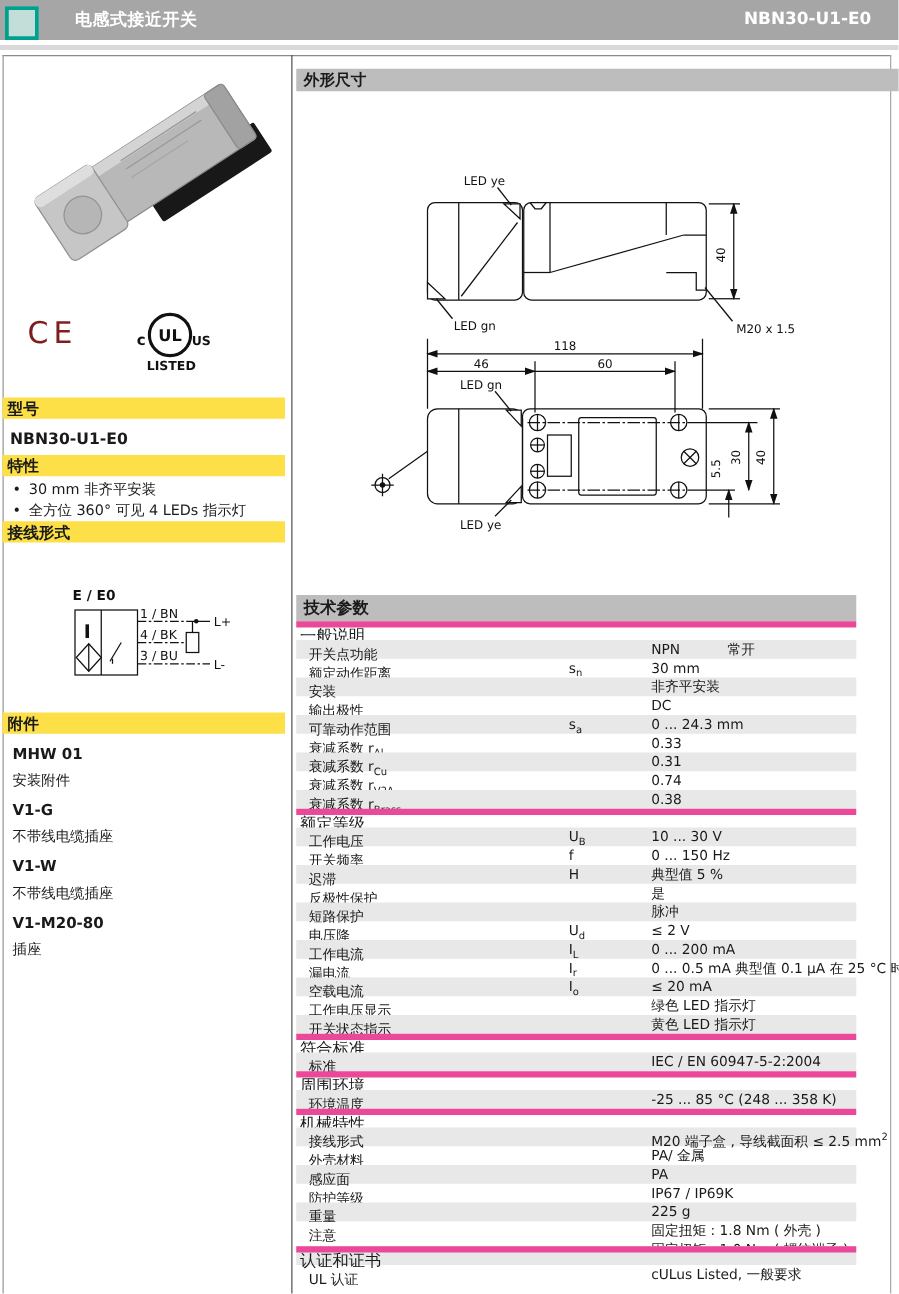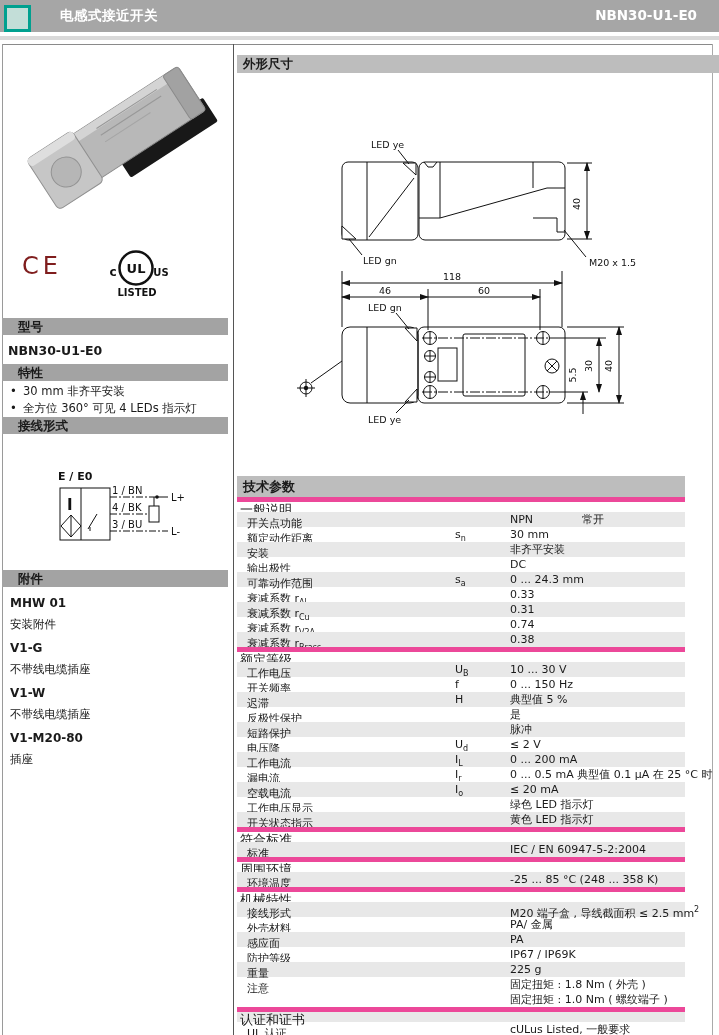--- a/index.html
+++ b/index.html
@@ -10,43 +10,43 @@
   .header-bar{left:0;top:0;width:719px;height:32px;background:#a6a6a6;}
   .brand-icon{left:4px;top:5px;width:21px;height:21px;background:#c3ded8;border:3px solid #00a08f;}
   .header-title{left:36px;top:7px;font-size:13.5px;font-weight:bold;color:#fff;letter-spacing:.5px;padding-left:24px;}
   .header-part{right:22px;top:7px;font-size:13.5px;font-weight:bold;color:#fff;}
   .header-rule{left:0;top:36px;width:719px;height:4px;background:#d9d9d9;}
   .page-top-rule{left:2px;top:44px;width:711px;height:1px;background:#8a8a8a;}
   .border-left{left:2px;top:44px;width:1px;height:991px;background:#9a9a9a;}
   .divider-v{left:233px;top:44px;width:1px;height:991px;background:#555;}
   .border-right{left:712px;top:44px;width:1px;height:991px;background:#aaa;}
   
-  .side-bar-head{left:2px;width:226px;height:17px;background:#a3a3a3;
-                 font-size:12.5px;font-weight:bold;line-height:17px;padding-left:16px;box-sizing:border-box;}
+  .side-bar-head{left:2px;width:226px;height:17px;background:#fde047;
+                 font-size:12.5px;font-weight:bold;line-height:17px;padding-left:4px;box-sizing:border-box;}
   .side-text{left:8px;font-size:12px;}
   .bold{font-weight:bold;}
   .bullets{left:10px;top:384px;width:215px;font-size:11.5px;line-height:15px;}
   .bullets div{margin-bottom:2px;display:flex;}
   .bullets .dot{width:13px;flex:none;}
   .acc-list{left:10px;top:596px;width:215px;}
   .acc-model{font-size:12px;font-weight:bold;margin-bottom:7px;}
   .acc-desc{font-size:11.5px;margin-bottom:9px;}
   .ce-mark{left:22px;top:252px;font-size:24px;letter-spacing:4px;color:#7f1d1d;}
   
   .dims-bar{left:237px;top:55px;width:513px;height:18px;background:#bdbdbd;
             font-size:12.5px;font-weight:bold;line-height:18px;padding-left:6px;box-sizing:border-box;}
   .specs-bar{left:237px;top:476px;width:448px;height:21px;background:#bdbdbd;
              font-size:13px;font-weight:bold;line-height:21px;padding-left:6px;box-sizing:border-box;}
   .spec-table{left:237px;top:497px;width:448px;}
   .spec-row{position:relative;height:15px;font-size:11px;line-height:15px;white-space:nowrap;}
   .spec-row.alt{background:#e8e8e8;}
   .spec-row.sec{font-weight:normal;padding-left:3px;border-top:5px solid #ec4899;box-sizing:border-box;font-size:13px;}
   .spec-row .cl{position:absolute;left:10px;top:4px;}
   .spec-row .cs{position:absolute;left:218px;top:0;}
-  .spec-row .cv{position:absolute;left:273px;top:0;}
+  .spec-row .cv{position:absolute;left:284px;top:0;}
   .spec-row .cv2{position:absolute;left:345px;top:0;}
   .spec-row sub{font-size:8px;}
   .spec-row sup{font-size:8px;}
   svg text{font-family:"DejaVu Sans","Liberation Sans",sans-serif;}
 </style>
 </head>
 <body>
 
 <div class="page">
 
@@ -374,21 +374,21 @@
       <div class="spec-row">
         <span class="cl">防护等级</span>
         <span class="cs"></span>
         <span class="cv">IP67 / IP69K</span>
       </div>
       <div class="spec-row alt">
         <span class="cl">重量</span>
         <span class="cs"></span>
         <span class="cv">225 g</span>
       </div>
-      <div class="spec-row" style="height: 30px;">
+      <div class="spec-row" style="height: 20px;">
         <span class="cl">注意</span>
         <span class="cs"></span>
         <span class="cv">固定扭矩 : 1.8 Nm ( 外壳 )<div>固定扭矩 : 1.0 Nm ( 螺纹端子 )</div></span>
       </div>
       <div class="spec-row sec alt">认证和证书</div>
       <div class="spec-row">
         <span class="cl">UL 认证</span>
         <span class="cs"></span>
         <span class="cv">cULus Listed, 一般要求</span>
       </div>

